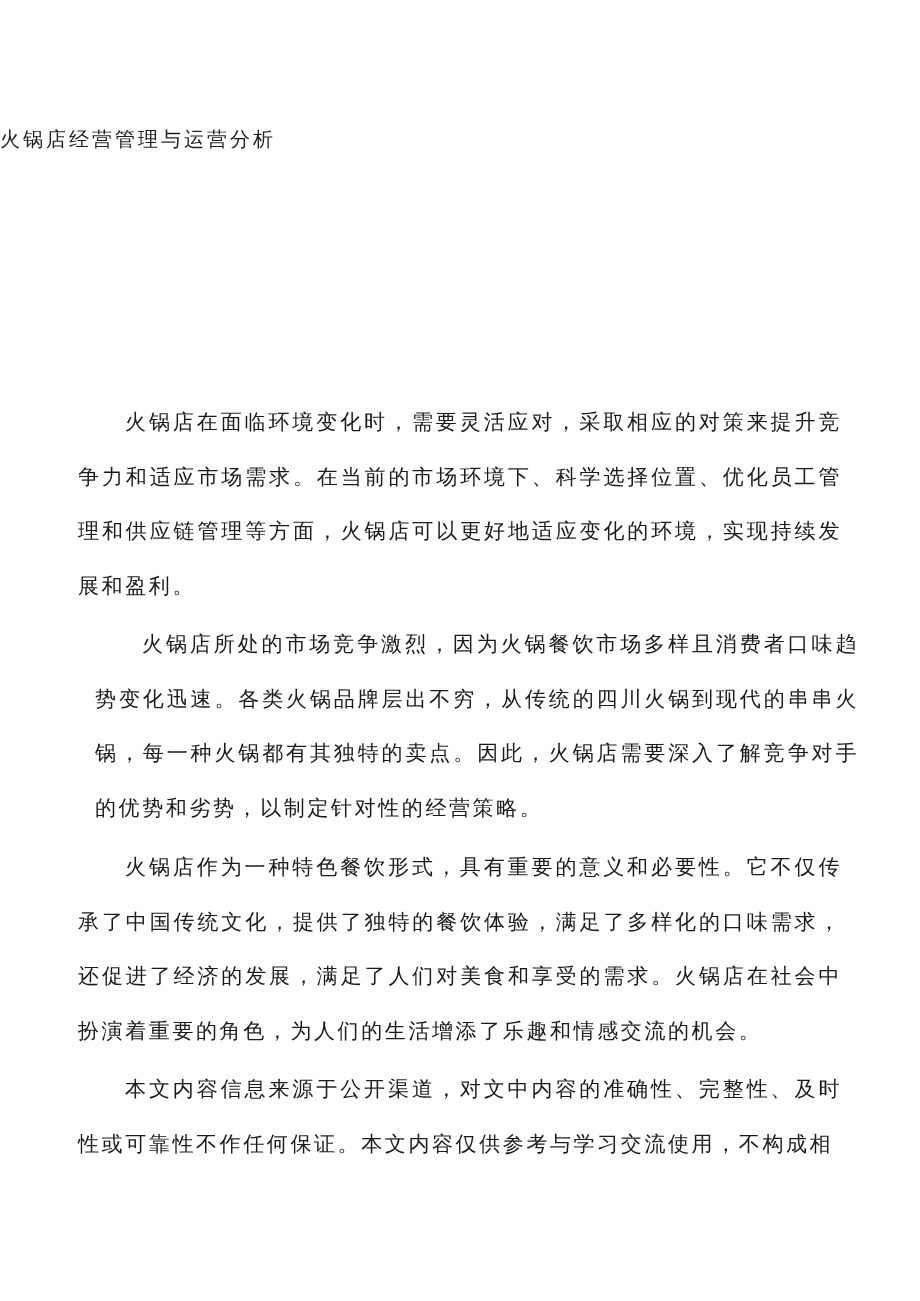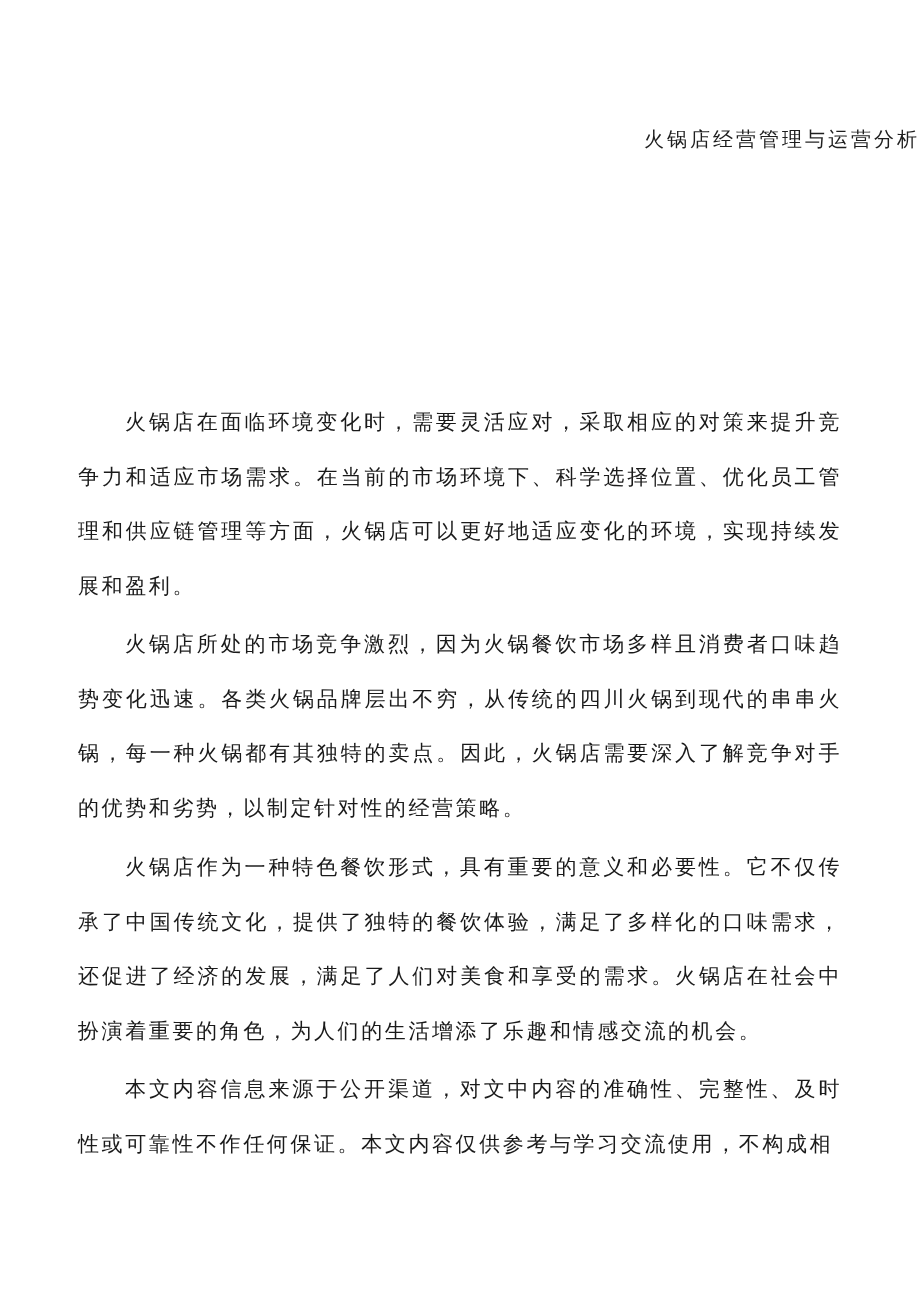--- a/index.html
+++ b/index.html
@@ -21,42 +21,42 @@
     top: 0;
     width: 920px;
     height: 1301px;
     background: #ffffff;
   }
   .title {
     position: absolute;
     left: 0;
     width: 920px;
     top: 124px;
-    text-align: right;
+    text-align: left;
     font-size: 20px;
     letter-spacing: 3px;
     line-height: 30px;
     color: #1e1e1e;
   }
   .para {
     position: absolute;
     left: 78px;
     width: 764px;
     font-size: 21px;
     line-height: 54.6px;
     letter-spacing: 2.6px;
     text-indent: 47px;
     text-align: justify;
     text-align-last: left;
     margin: 0;
     color: #1a1a1a;
   }
   .p1 { top: 170px; }
   .p2 { top: 395px; }
-  .p3 { top: 617px; }
+  .p3 { top: 617px; margin-left: 17px; }
   .p4 { top: 840px; }
   .p5 { top: 1062px; }
 </style>
 </head>
 <body>
 
 <div class="page">
   <div class="title">火锅店经营管理与运营分析</div>
   <p class="para p2">火锅店在面临环境变化时，需要灵活应对，采取相应的对策来提升竞争力和适应市场需求。在当前的市场环境下、科学选择位置、优化员工管理和供应链管理等方面，火锅店可以更好地适应变化的环境，实现持续发展和盈利。</p>
   <p class="para p3">火锅店所处的市场竞争激烈，因为火锅餐饮市场多样且消费者口味趋势变化迅速。各类火锅品牌层出不穷，从传统的四川火锅到现代的串串火锅，每一种火锅都有其独特的卖点。因此，火锅店需要深入了解竞争对手的优势和劣势，以制定针对性的经营策略。</p>

